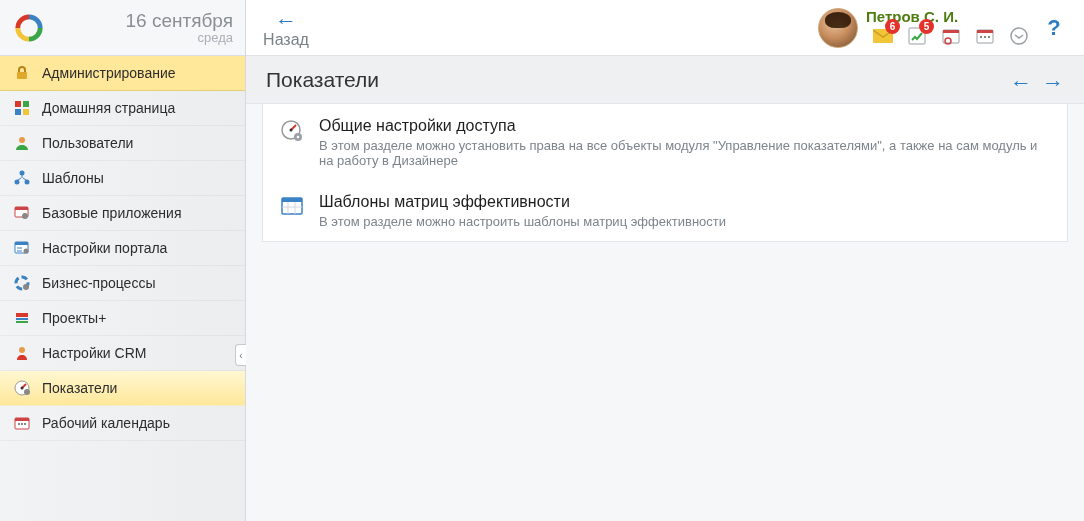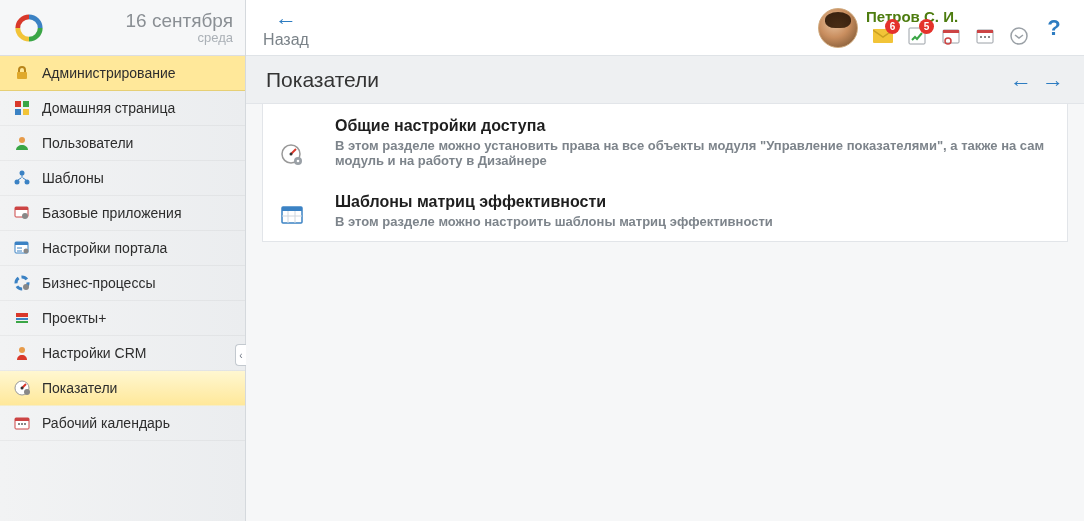--- a/index.html
+++ b/index.html
@@ -117,22 +117,22 @@
   .period-nav { display:flex;align-items:center;gap:10px;color:#2d7cc1;font-size:18px; }
   .period-nav .arrow { font-size:22px;cursor:pointer;line-height:1; }
   .period-nav .label { color:#2d7cc1; }
 
   .content-body { padding:0;background:#f6f7f8; }
   .panel {
     margin:0 16px 16px 16px;
     background:#fff;border:1px solid #e2e5e9;border-top:none;
   }
   .item-row {
-    display:flex;align-items:flex-end;
-    padding:12px 16px;gap:30px;cursor:pointer;font-weight:bold;
+    display:flex;align-items:flex-start;
+    padding:12px 16px;gap:14px;cursor:pointer;
   }
   .item-row + .item-row { border-top:0; }
   .item-icon {
     width:26px;height:26px;flex-shrink:0;
     display:flex;align-items:center;justify-content:center;
     margin-top:2px;
   }
   .item-text .title { font-size:16px;color:#1e1e1e;line-height:1.25;margin-bottom:2px; }
   .item-text .desc { font-size:13px;color:#7d848b; }
 </style>

